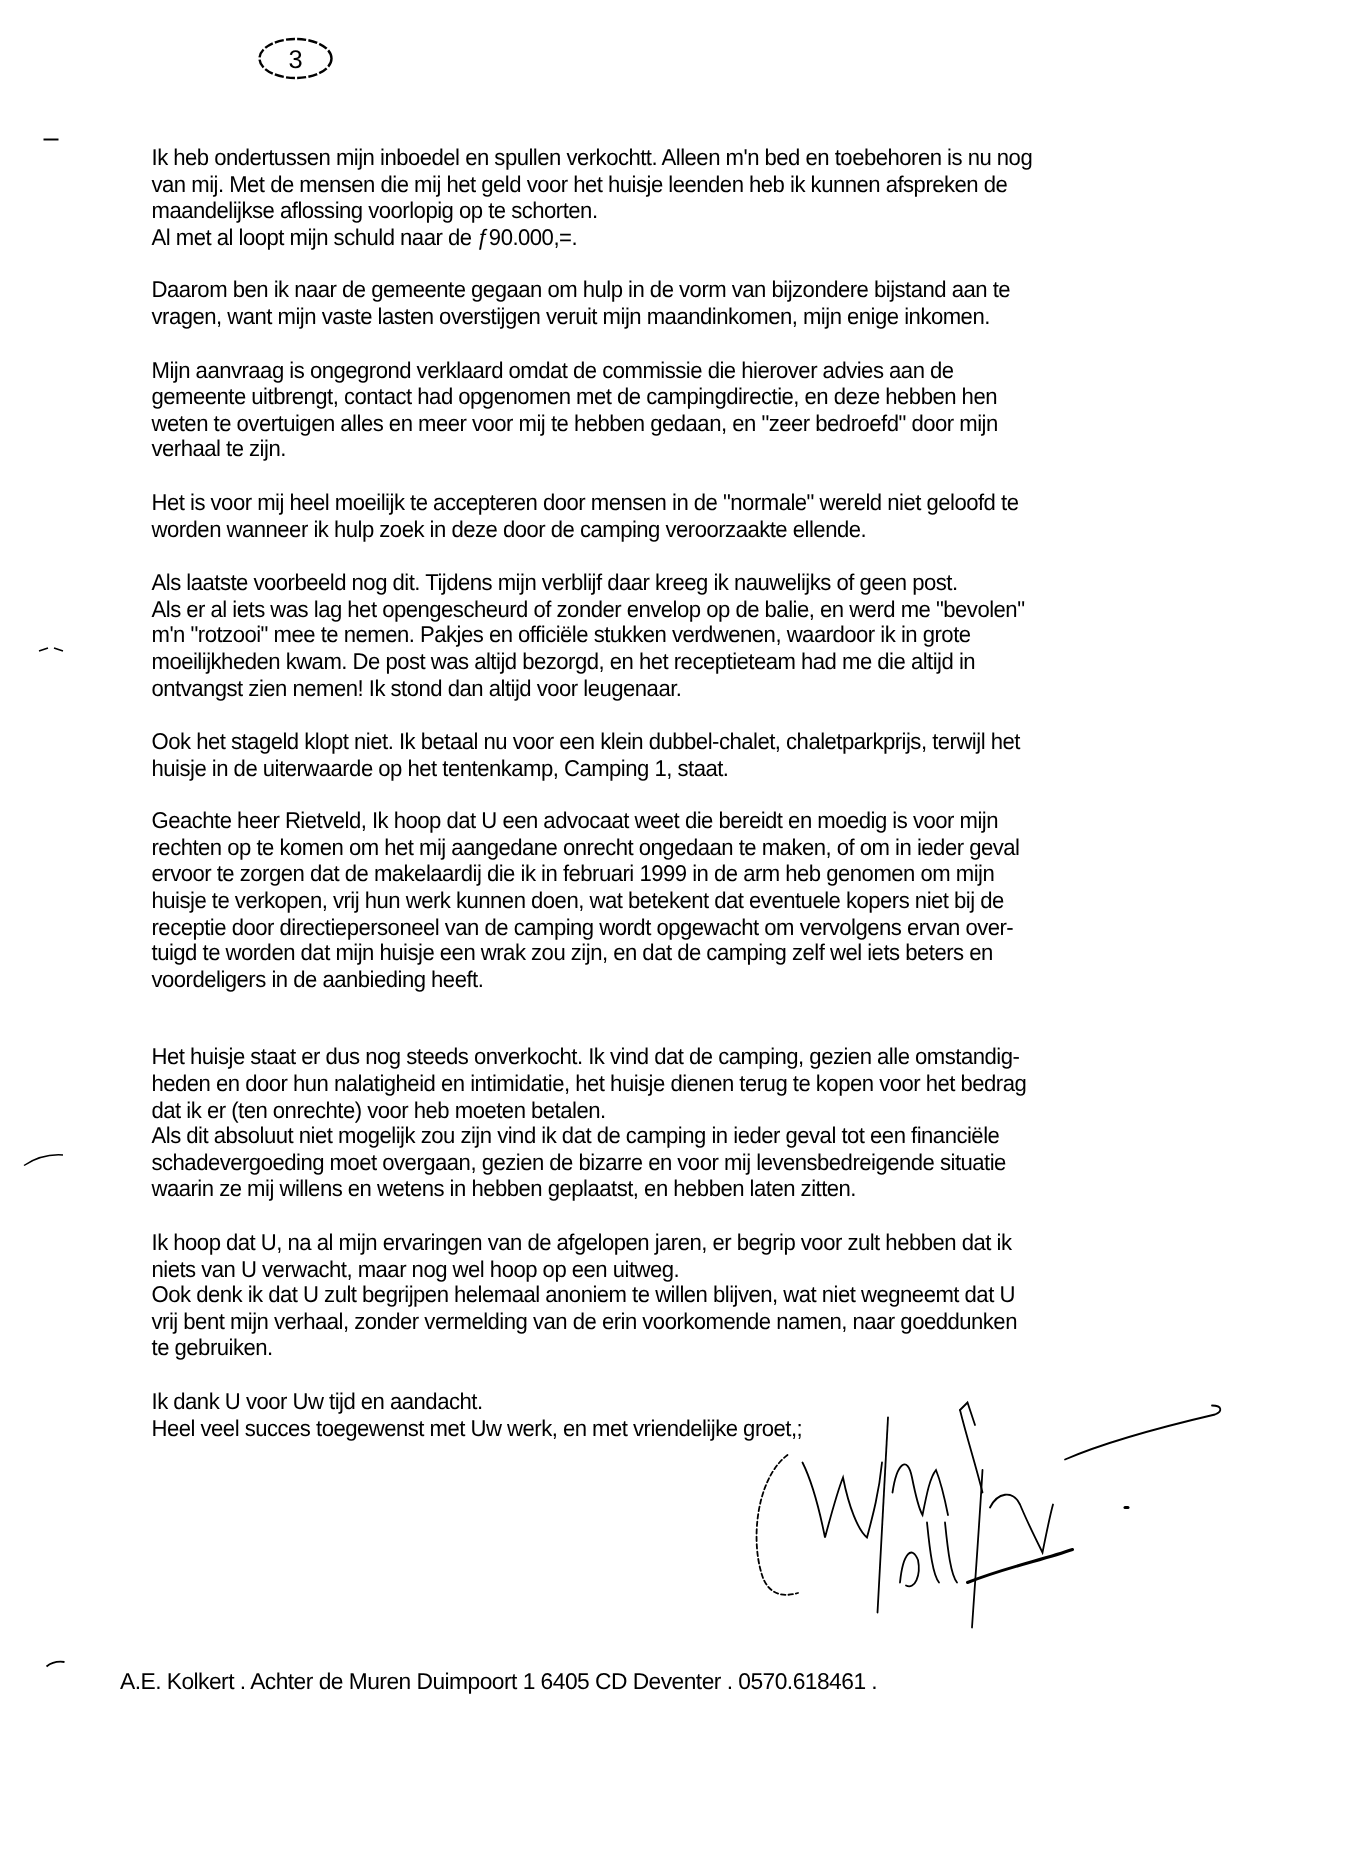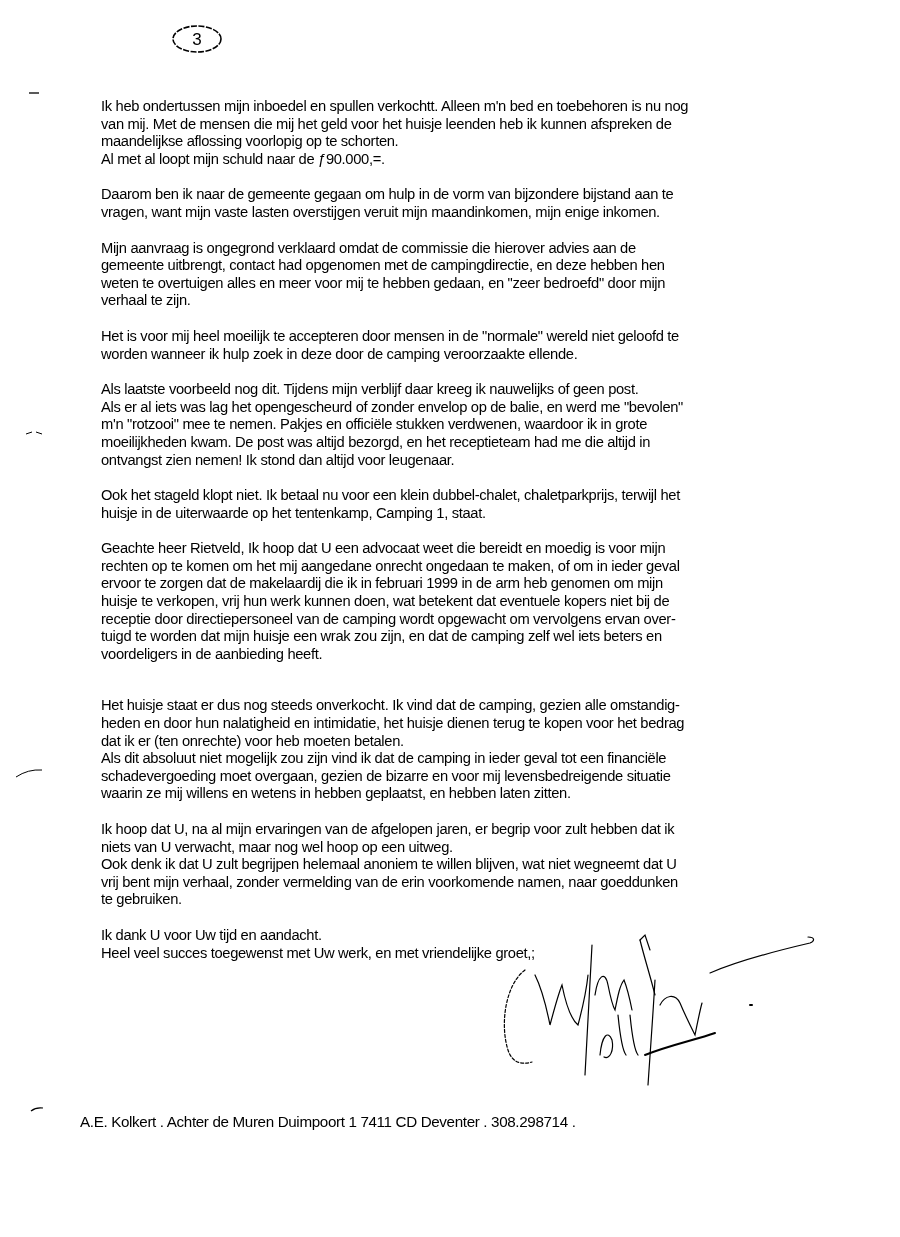--- a/index.html
+++ b/index.html
@@ -138,13 +138,13 @@
       <path d="M165 65 C163 100 160 140 158 170"></path>
       <path d="M170 90 C175 80 185 78 190 88 C195 100 200 110 205 120 C208 105 210 95 212 88"></path>
       <path d="M155 140 C180 130 205 125 225 118" stroke-width="2"></path>
       <path d="M150 25 L155 20 L160 35"></path>
       <path d="M220 58 C250 45 290 35 320 28 C325 26 325 22 318 22"></path>
       <path d="M260 90 L262 90" stroke-width="2"></path>
     </g>
   </svg>
 </div>
 
-<div class="footer">A.E. Kolkert . Achter de Muren  Duimpoort 1  7411 CD Deventer . 308.298714 .</div>
+<div class="footer">A.E. Kolkert . Achter de Muren  Duimpoort 1  6405 CD Deventer . 0570.618461 .</div>
 
 </body></html>

